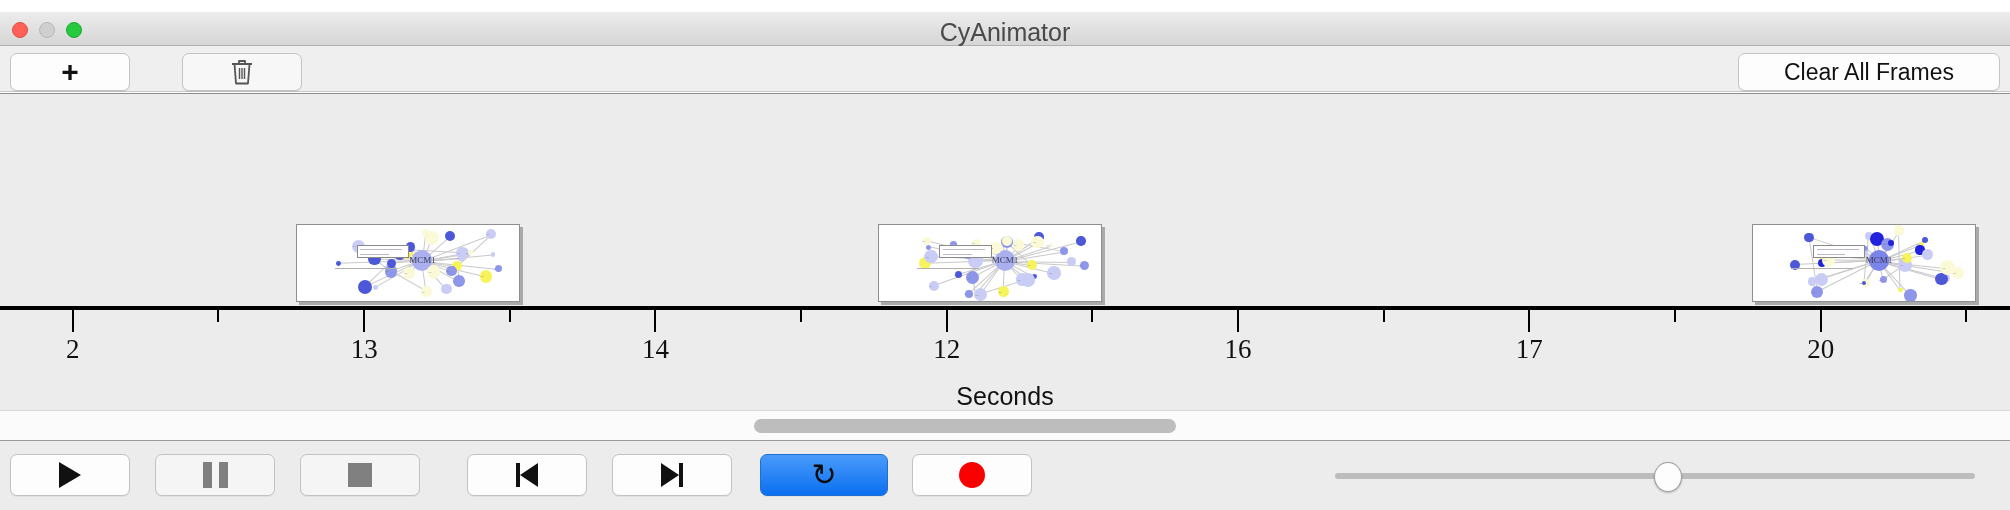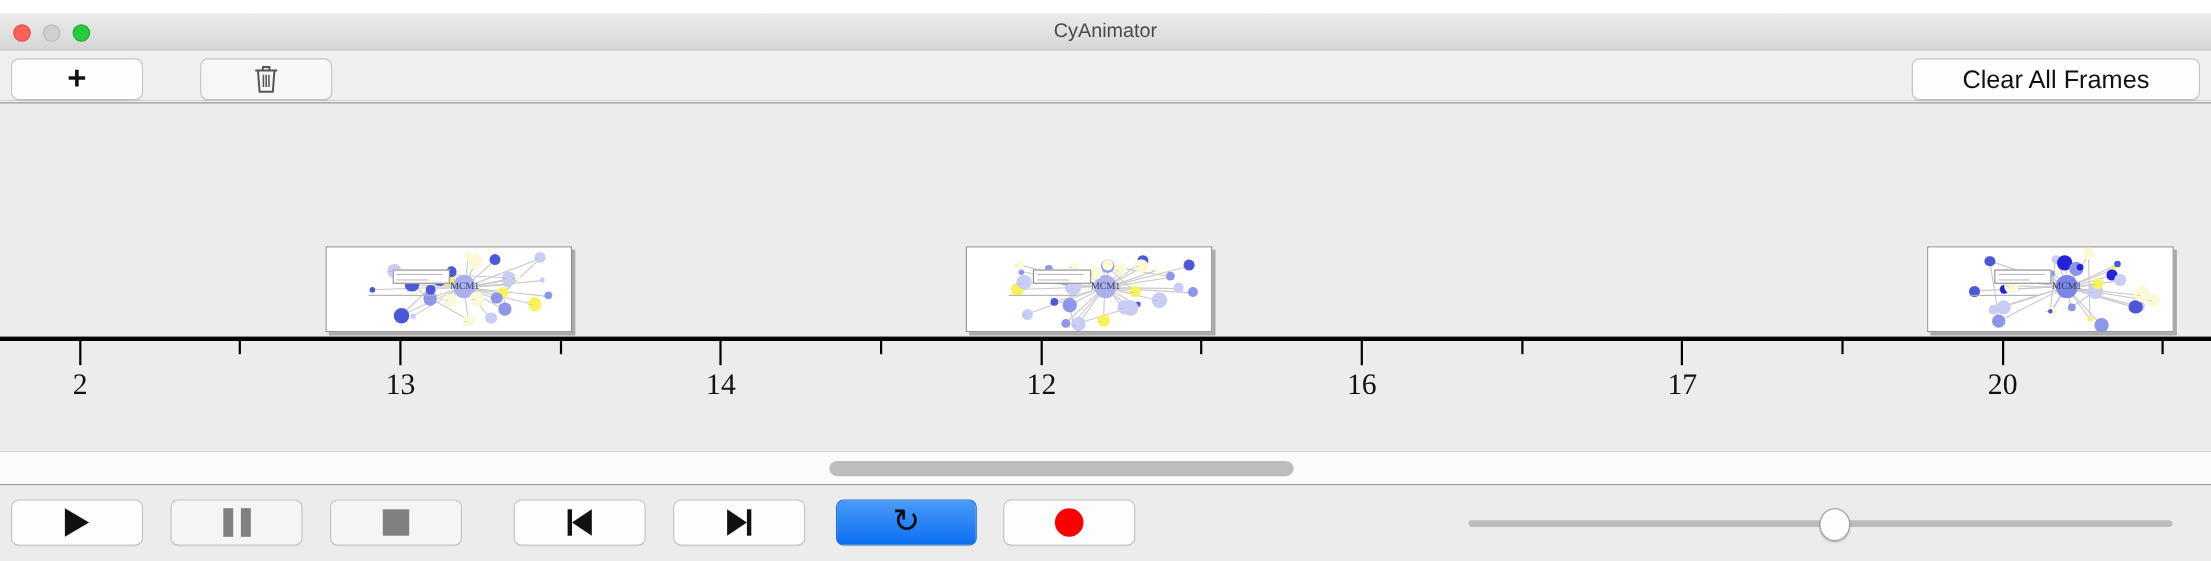--- a/index.html
+++ b/index.html
@@ -47,21 +47,21 @@
     background: linear-gradient(#ececec, #d6d6d6);
     border-bottom: 1px solid #b0b0b0;
   }
   .traffic { position: absolute; top: 10px; display: flex; gap: 11px; left: 12px; }
   .light { width: 16px; height: 16px; border-radius: 50%; }
   .light.red    { background: #ff6159; border: 1px solid #e04b42; }
   .light.yellow { background: #cfcfcf; border: 1px solid #b8b8b8; }
   .light.green  { background: #27c93f; border: 1px solid #1ba82f; }
   .wintitle {
     position: absolute; left: 0; right: 0; top: 6px;
-    text-align: center; font-size: 18px; color: #4a4a4a;
+    text-align: center; font-size: 25px; color: #4a4a4a;
   }
 
   
   .toolbar {
     position: absolute; top: 46px; left: 0; width: 2010px; height: 46px;
     background: #efefef;
     border-bottom: 1px solid #c8c8c8;
   }
   .btn {
     position: absolute;
@@ -536,20 +536,21 @@
         <div class="tick major" style="left: 1819.65px;"></div>
         <div class="ticklabel" style="left: 1820.65px;">20</div>
         <div class="tick minor" style="left: 217.478px;"></div>
         <div class="tick minor" style="left: 508.783px;"></div>
         <div class="tick minor" style="left: 800.087px;"></div>
         <div class="tick minor" style="left: 1091.39px;"></div>
         <div class="tick minor" style="left: 1382.7px;"></div>
         <div class="tick minor" style="left: 1674px;"></div>
         <div class="tick minor" style="left: 1965.3px;"></div>
       </div>
+    <div class="axis-title">Seconds</div>
   </div>
 
   <div class="scroll-track">
     <div class="scroll-thumb" id="scroll-thumb" style="left: 753.75px; width: 422.1px;"></div>
   </div>
 
   <div class="playbar">
 
     <div class="pbtn" style="left:10px;width:120px;">
       <span class="tri-right"></span>

